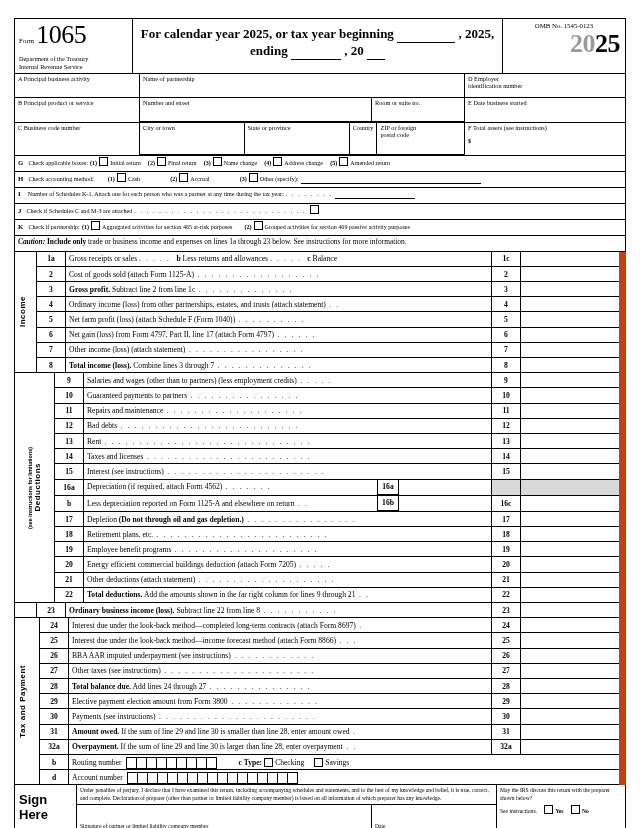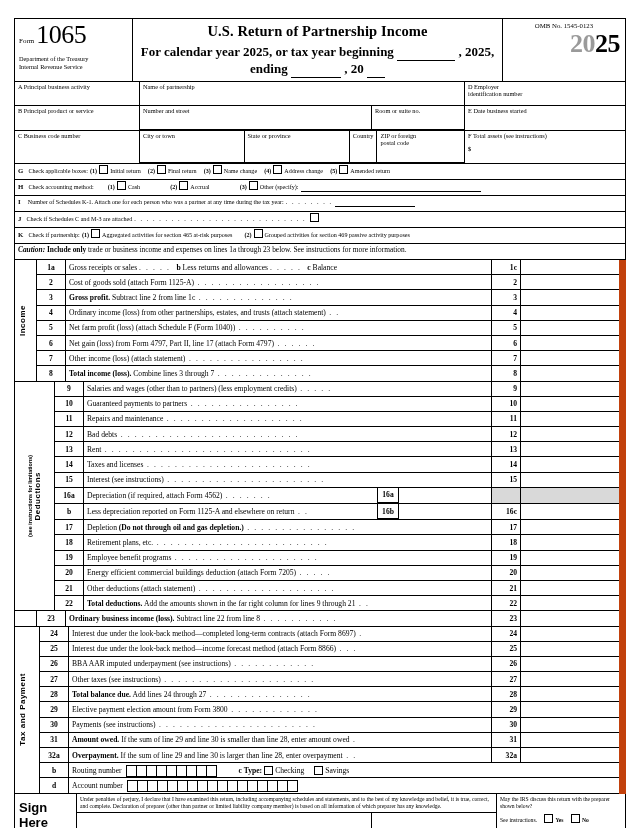--- a/index.html
+++ b/index.html
@@ -39,21 +39,21 @@
   .grid td{border-right:1px solid #000;border-bottom:1px solid #000;vertical-align:top;padding:1px 3px 1px 3px;height:21px;}
   .grid td:last-child{border-right:none;}
   .lbl{font-size:6.3px;line-height:1.15;}
   .ltr{font-weight:bold;font-size:6.8px;}
 
   
   .rows{width:100%;border-left:1px solid #000;border-right:7px solid #c2410c;}
   .rows td{border-bottom:1px solid #000;height:14.2px;padding:0 3px;vertical-align:middle;font-size:7.6px;}
   .sidecol{width:15px;text-align:center;border-right:1px solid #000;font-weight:bold;}
   .numcol{width:22px;border-right:1px solid #000;text-align:center;font-size:7.6px;}
-  .amtlbl{width:22px;border-left:1px solid #000;border-right:1px solid #000;text-align:right;font-size:7.6px;}
+  .amtlbl{width:22px;border-left:1px solid #000;border-right:1px solid #000;text-align:center;font-size:7.6px;}
   .amt{width:92px;}
   .dots{letter-spacing:1.6px;}
   .vert{
     writing-mode:vertical-rl;transform:rotate(180deg);
     font-weight:bold;font-size:8px;letter-spacing:0.5px;text-align:center;
     font-family:"Liberation Sans",sans-serif;
   }
   .vert-sm{
     writing-mode:vertical-rl;transform:rotate(180deg);
     font-size:5.4px;text-align:center;font-family:"Liberation Sans",sans-serif;
@@ -74,21 +74,20 @@
 <div class="page">
 
   <div class="hdr">
     <div class="hdr-l">
       <div><span class="form-word">Form</span>
       <span class="form-num">1065</span></div>
       <div class="dept" style="white-space:pre-line">Department of the Treasury
 Internal Revenue Service</div>
     </div>
     <div class="hdr-c">
-      <div class="title">U.S. Return of Partnership Income</div>
       <div class="subt b">
         <span>For calendar year 2025, or tax year beginning</span>
         <span class="ul" style="width:58px">&nbsp;</span>
         <span>, 2025, ending</span>
         <span class="ul" style="width:50px">&nbsp;</span>
         <span>, 20</span>
         <span class="ul" style="width:18px">&nbsp;</span>
       </div>
     </div>
     <div class="hdr-r">

